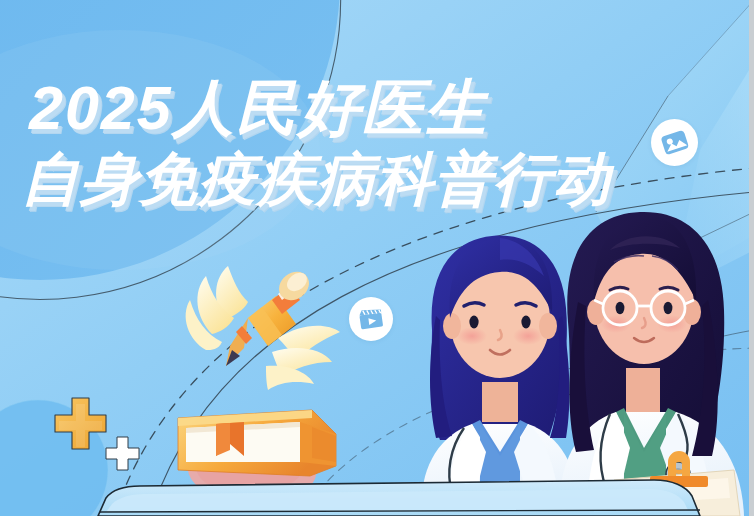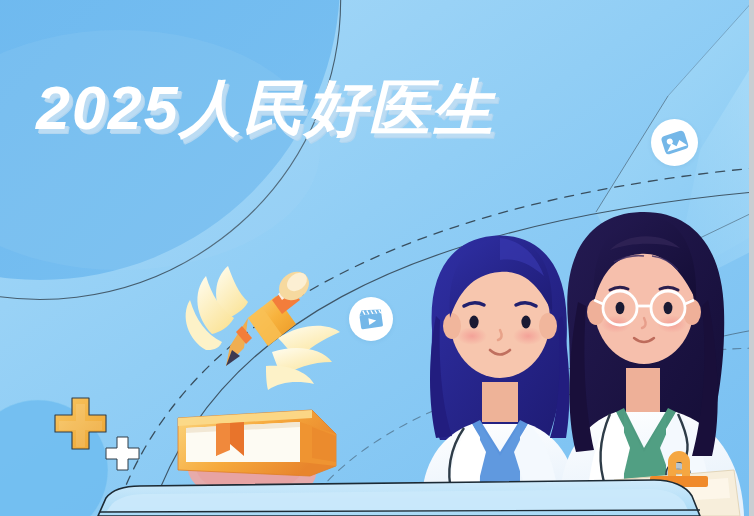--- a/index.html
+++ b/index.html
@@ -22,21 +22,21 @@
     left: 0;
     top: 0;
     width: 754px;
     height: 516px;
     display: block;
   }
 
   
   .title-block {
     position: absolute;
-    left: 28px;
+    left: 21px;
     top: 78px;
     width: 660px;
     pointer-events: none;
   }
   .title-line {
     font-family: "Liberation Sans", sans-serif;
     font-weight: bold;
     font-style: italic;
     color: #ffffff;
     letter-spacing: 1px;
@@ -125,20 +125,21 @@
     <path d="M300 516 C360 420 520 356 754 348" fill="none" stroke="#2a3844" stroke-width="1.1" opacity="0.45" stroke-dasharray="8 7" stroke-linecap="round"></path>
 
     <circle cx="38" cy="470" r="70" fill="#6fbcf0" opacity="0.85"></circle>
     <circle cx="38" cy="470" r="70" fill="none" stroke="#8ccdf4" stroke-width="1" opacity="0.5"></circle>
 
     <ellipse cx="120" cy="150" rx="200" ry="120" fill="#b4e0fa" opacity="0.12"></ellipse>
   </svg>
 
   <div class="title-block">
     <div class="title-line title-line-1">2025人民好医生</div>
+    <div class="title-line title-line-2">自身免疫疾病科普行动</div>
   </div>
 
   <svg class="layer" viewBox="0 0 754 516" preserveAspectRatio="none">
     <defs>
       <linearGradient id="plusG" x1="0" y1="0" x2="1" y2="1">
         <stop offset="0%" stop-color="#f8c662"></stop>
         <stop offset="100%" stop-color="#eda430"></stop>
       </linearGradient>
       <linearGradient id="pencilG" x1="0" y1="0" x2="1" y2="1">
         <stop offset="0%" stop-color="#fbd27a"></stop>

